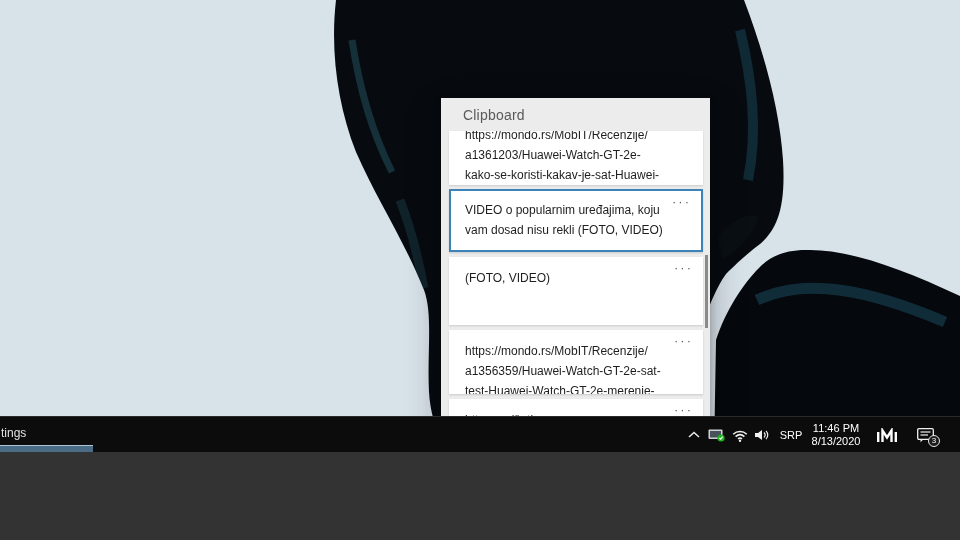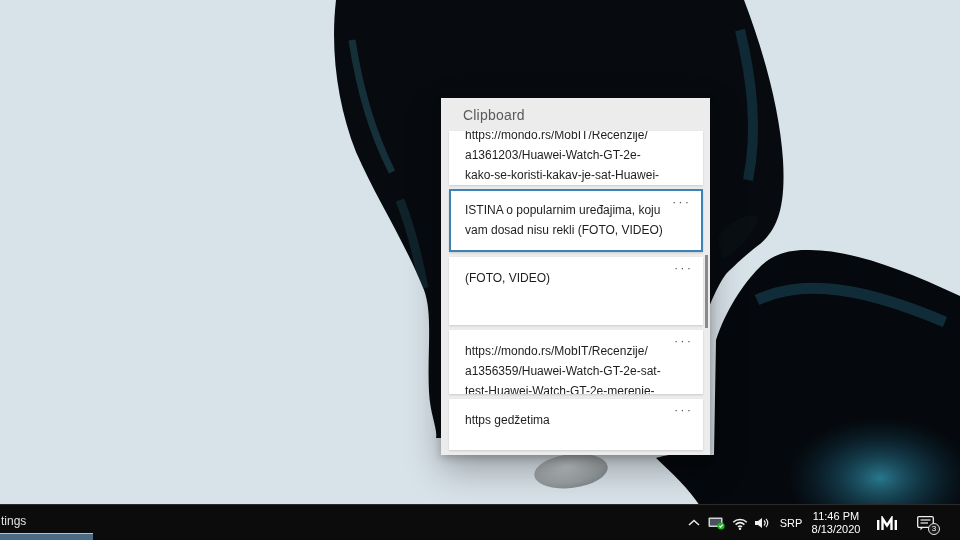--- a/index.html
+++ b/index.html
@@ -1,18 +1,18 @@
 <!DOCTYPE html>
 <html style="--desktop-bg: #d8e2e9; --taskbar-bg: #0c0c0c; --accent: #3d83b8;"><head>
 <meta charset="utf-8">
 <style>
   * { margin:0; padding:0; box-sizing:border-box; }
   html,body { background:#333; }
   .screen {
-    position:relative; width:960px; height:540px; overflow:hidden;
+    position:relative; width:960px; height:452px; overflow:hidden;
     background:var(--desktop-bg,#d8e2e9);
     font-family:"Liberation Sans", sans-serif;
   }
   
   .wallpaper { position:absolute; inset:0; }
   
   .clip-panel {
     position:absolute; left:441px; top:98px; width:269px; height:357px;
     background:#ececec;
     box-shadow:0 14px 34px rgba(0,0,0,.30), 0 3px 8px rgba(0,0,0,.22);
@@ -142,21 +142,21 @@
       <div class="card-text">
         <div class="line">https://mondo.rs/MobIT/Recenzije/</div>
         <div class="line">a1361203/Huawei-Watch-GT-2e-</div>
         <div class="line">kako-se-koristi-kakav-je-sat-Huawei-</div>
       </div>
     </div>
 
     <div class="card card2">
       <div class="dots">···</div>
       <div class="card-text">
-        <div class="line">ISTINA o popularnim uređajima, koju</div>
+        <div class="line">VIDEO o popularnim uređajima, koju</div>
         <div class="line">vam dosad nisu rekli (FOTO, VIDEO)</div>
       </div>
     </div>
 
     <div class="card card3">
       <div class="dots">···</div>
       <div class="card-text">
         <div class="line">(FOTO, VIDEO)</div>
       </div>
     </div>

